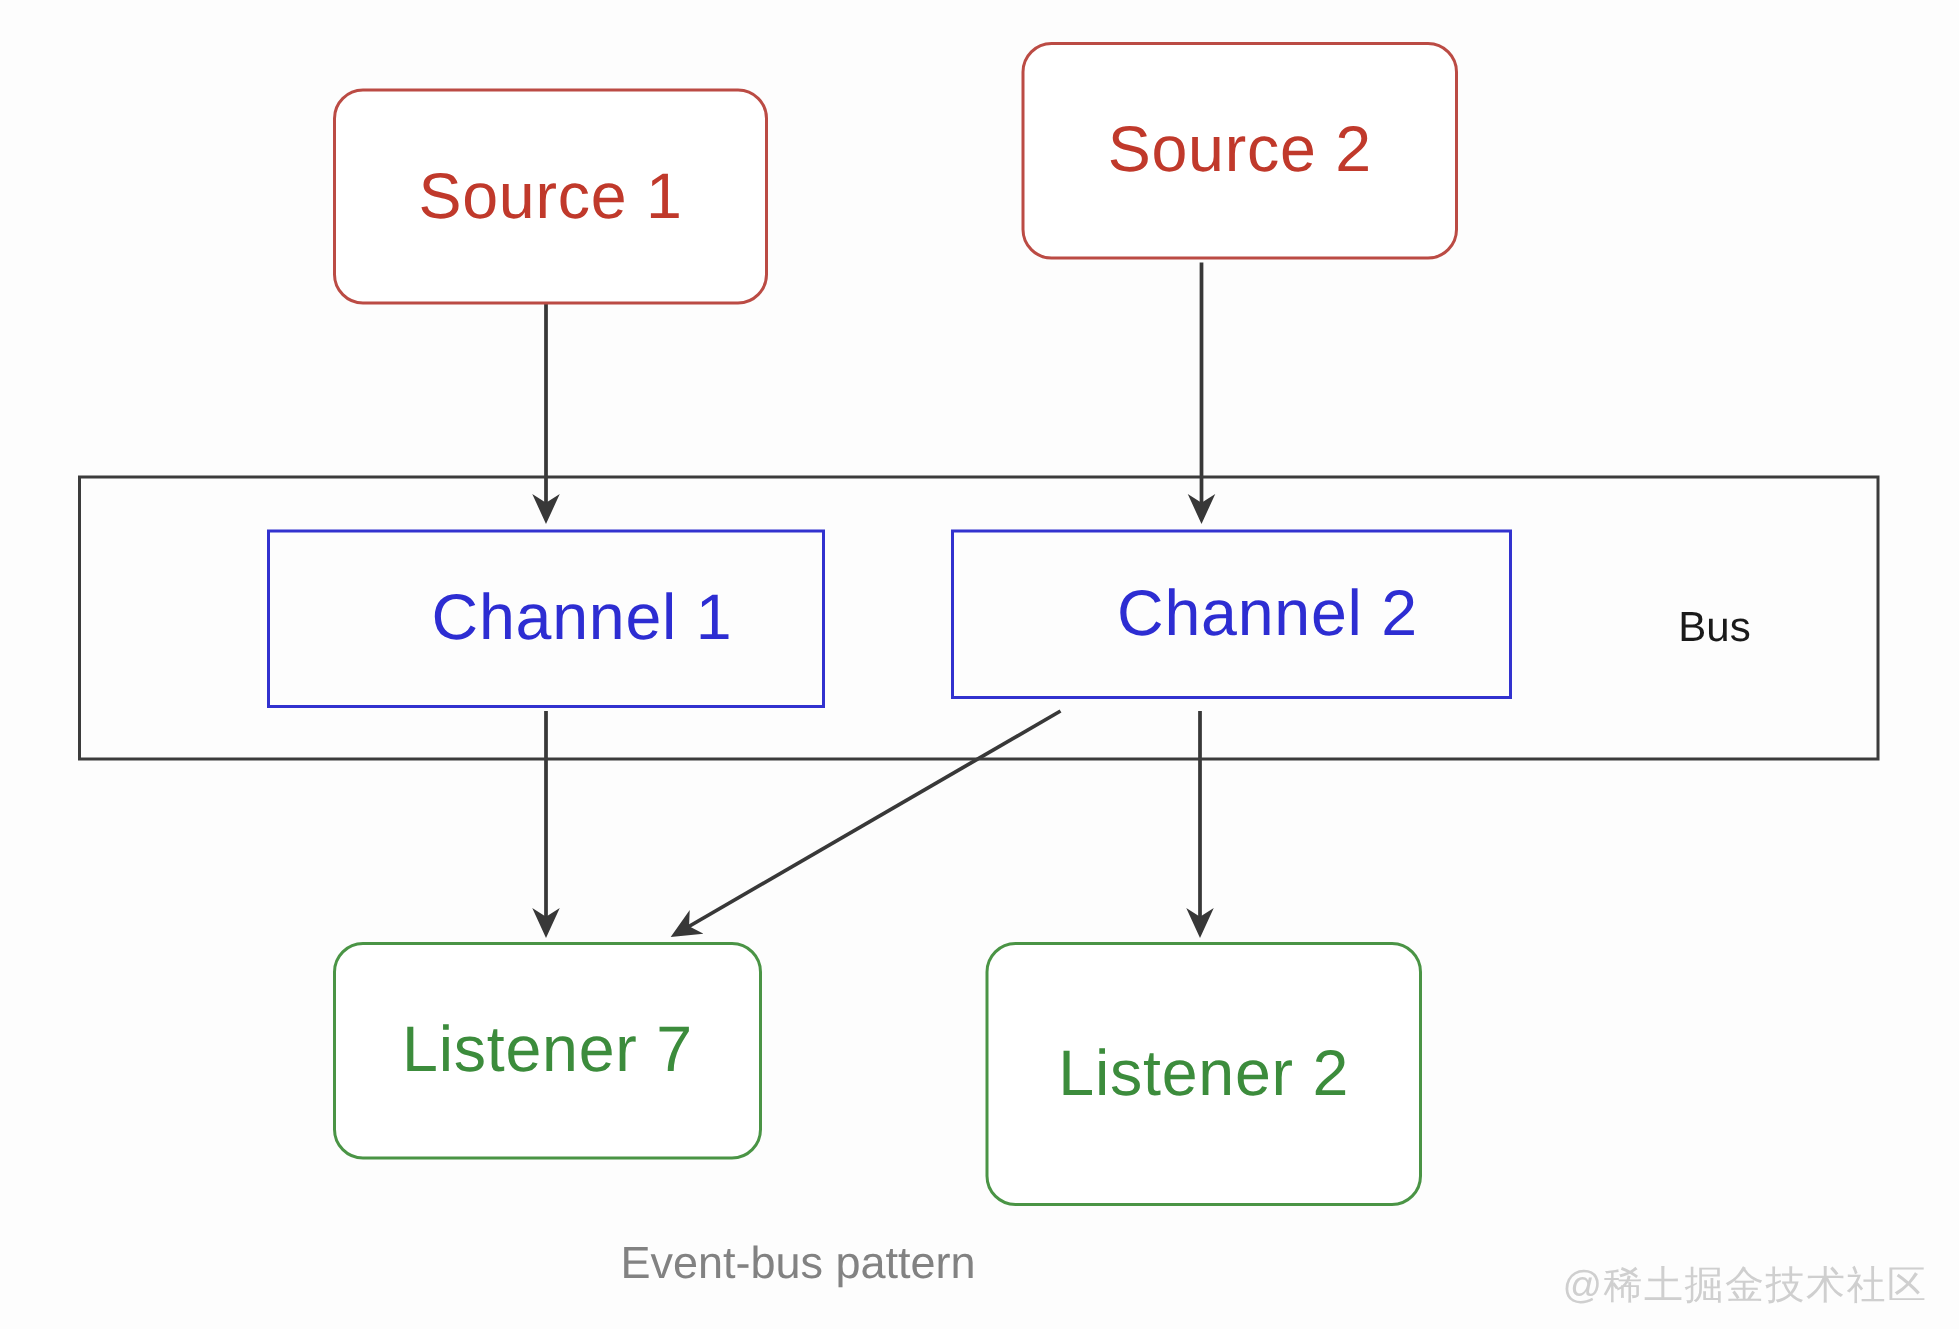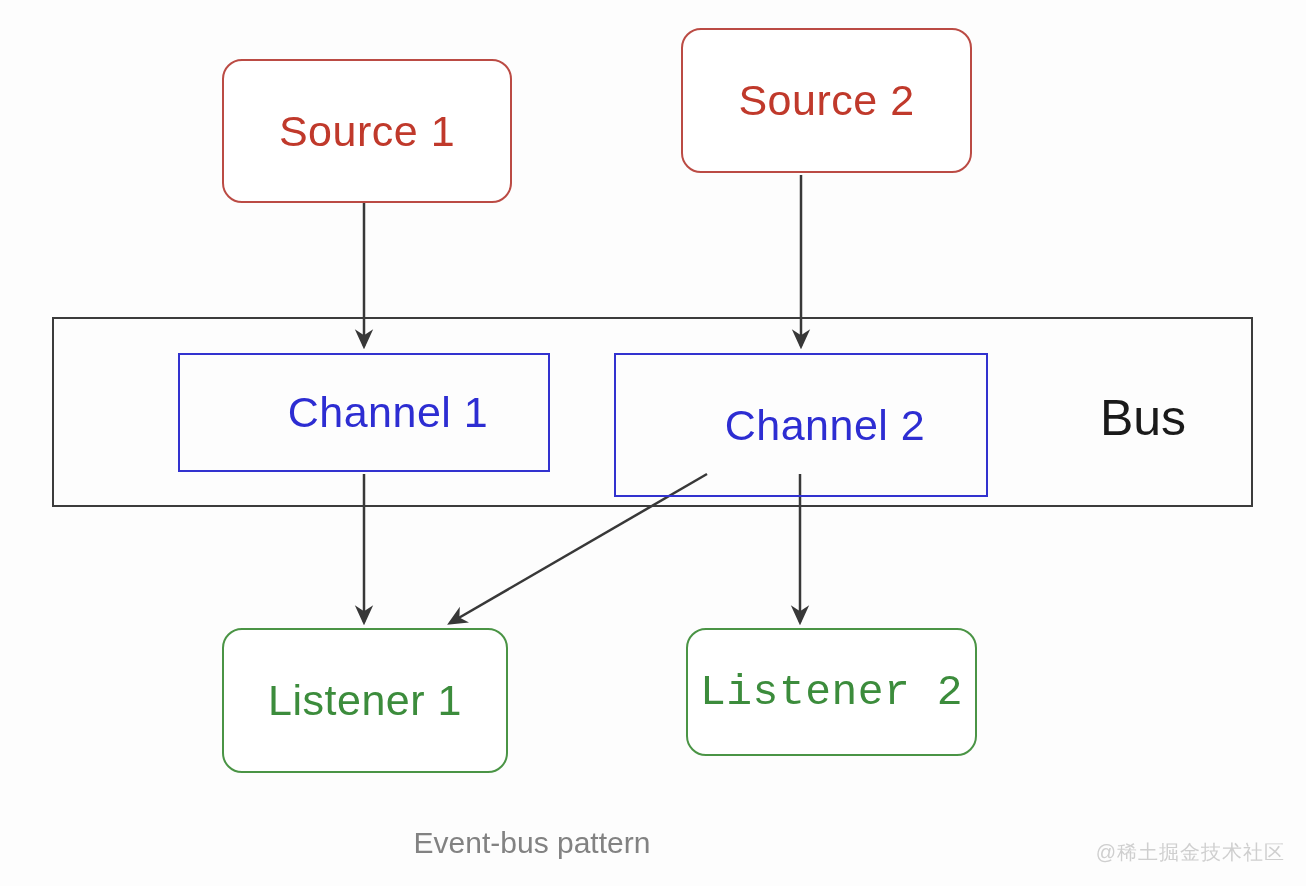--- a/index.html
+++ b/index.html
@@ -64,42 +64,42 @@
   .bus-label {
     position: absolute;
     left: 1053px;
     top: 392px;
     width: 180px;
     height: 52px;
     display: flex;
     align-items: center;
     justify-content: center;
     color: #1a1a1a;
-    font-size: 50px;
+    font-size: 28px;
   }
   #source1  { left: 222px; top: 28px;  width: 290px; height: 144px; margin-top: 31px; }
   #source2  { left: 657px; top: 28px;  width: 291px; height: 145px; margin-left: 24px; }
   #channel1 { left: 178px; top: 353px; width: 372px; height: 119px; }
-  #channel2 { left: 614px; top: 353px; width: 374px; height: 144px; }
+  #channel2 { left: 634px; top: 353px; width: 374px; height: 113px; }
   #listener1{ left: 222px; top: 628px; width: 286px; height: 145px; }
-  #listener2{ left: 686px; top: 628px; width: 291px; height: 128px; font-family: Liberation Mono, monospace; }
+  #listener2{ left: 657px; top: 628px; width: 291px; height: 176px; }
   .caption {
     position: absolute;
     left: 0;
     top: 826px;
     width: 1064px;
     text-align: center;
     font-size: 30px;
     color: #828282;
   }
   .watermark {
     position: absolute;
     right: 21px;
     top: 839px;
-    font-size: 20px;
+    font-size: 26px;
     color: #cfcfcf;
     letter-spacing: 1px;
   }
 </style>
 </head>
 <body>
 
 <div class="stage">
 
   <svg class="edges" viewBox="0 0 1306 886">
@@ -126,21 +126,21 @@
   </div>
 
   <div class="node channel" id="channel1">
     <span>Channel 1</span>
   </div>
   <div class="node channel" id="channel2">
     <span>Channel 2</span>
   </div>
 
   <div class="node listener rounded" id="listener1">
-    <span>Listener 1</span>
+    <span>Listener 7</span>
   </div>
   <div class="node listener rounded" id="listener2">
     <span>Listener 2</span>
   </div>
 
   <div class="caption">Event-bus pattern</div>
   <div class="watermark">@稀土掘金技术社区</div>
 
 </div>
 

